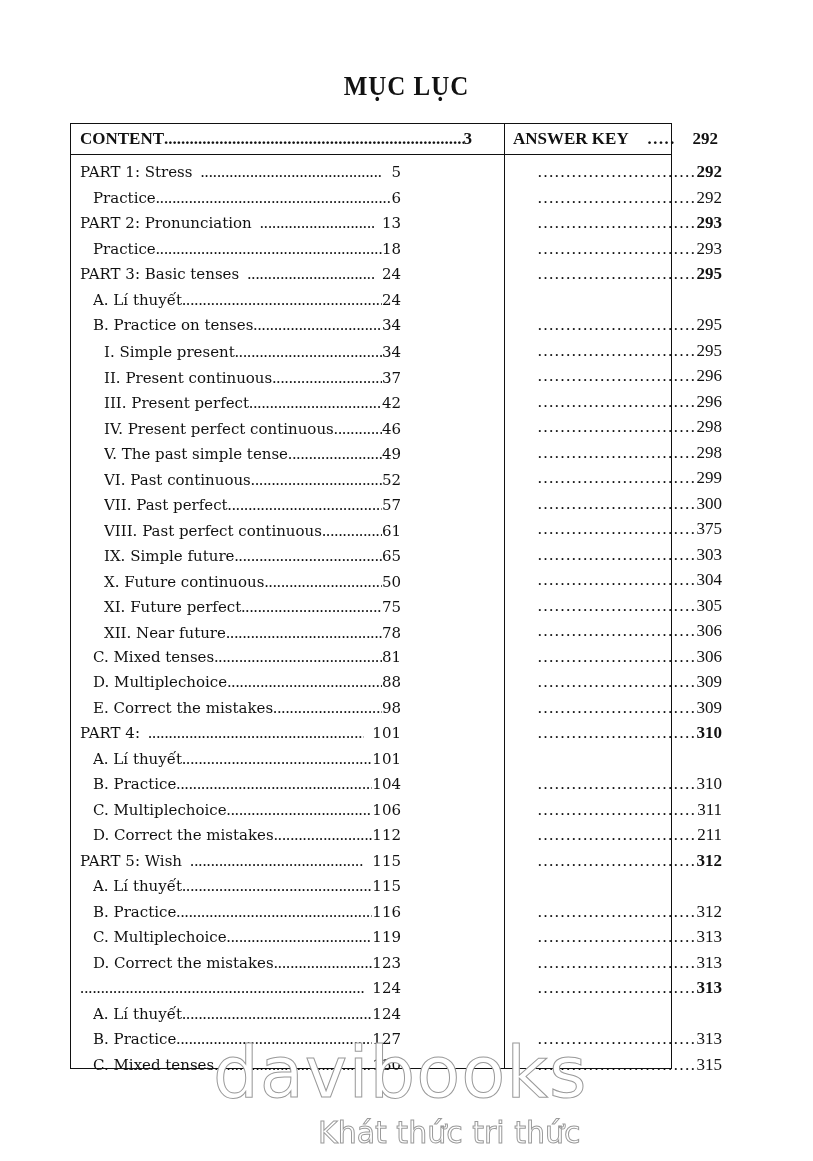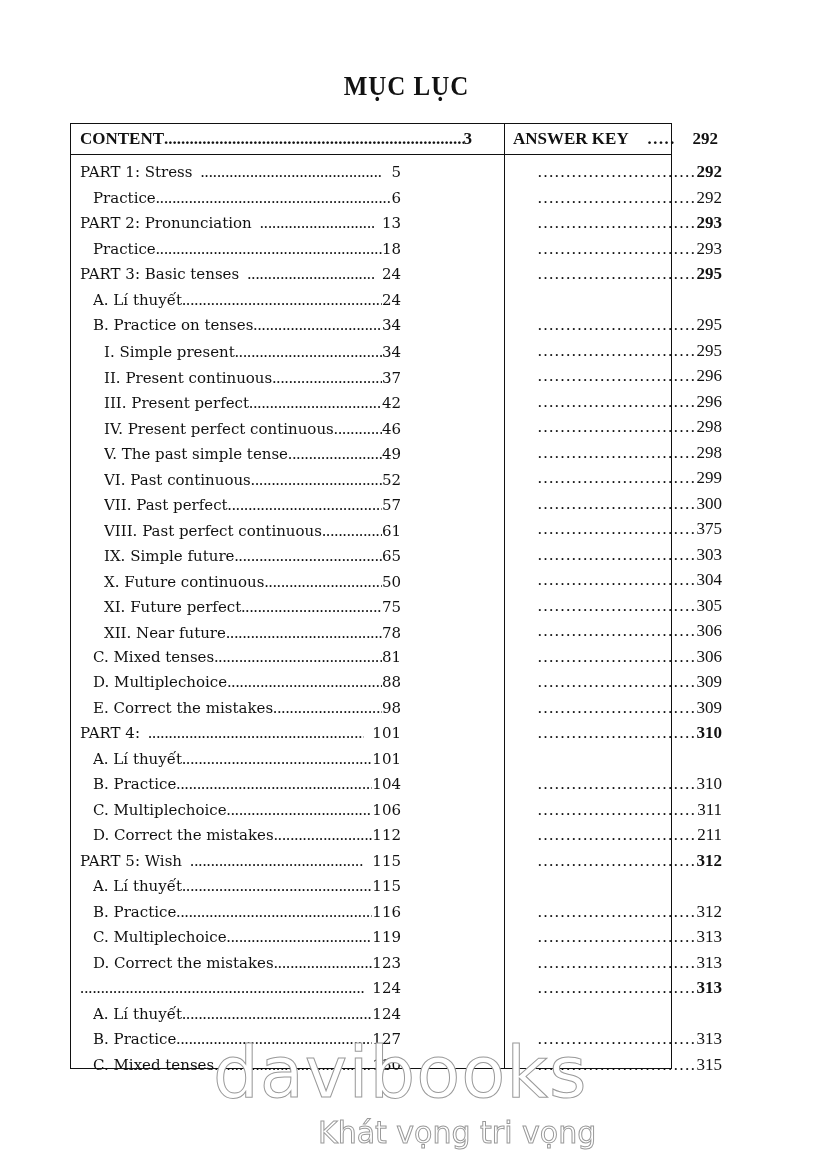--- a/index.html
+++ b/index.html
@@ -424,13 +424,13 @@
         </div>
         <div class="right-cell">
           <span class="leader spaced"></span>
           <span class="pg">315</span>
         </div>
       </div>
     </div>
 </div>
 
 <div class="watermark">davibooks</div>
-<div class="watermark-tag">Khát vọng tri vọng</div>
+<div class="watermark-tag">Khát thức tri thức</div>
 
 </body></html>

